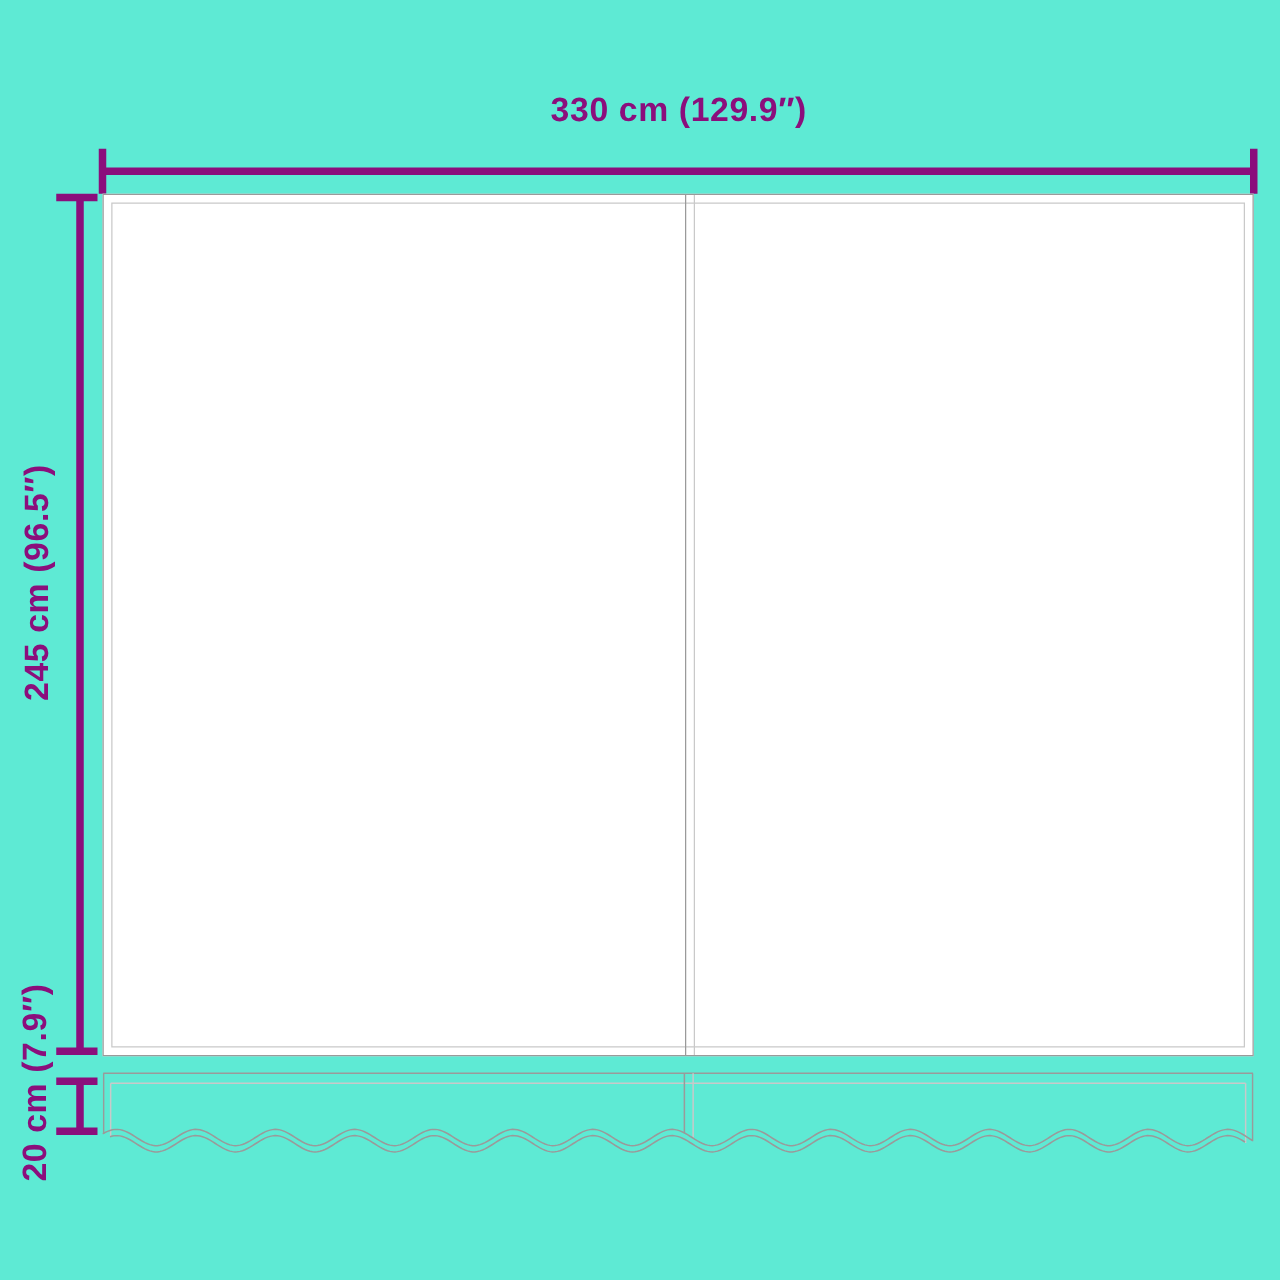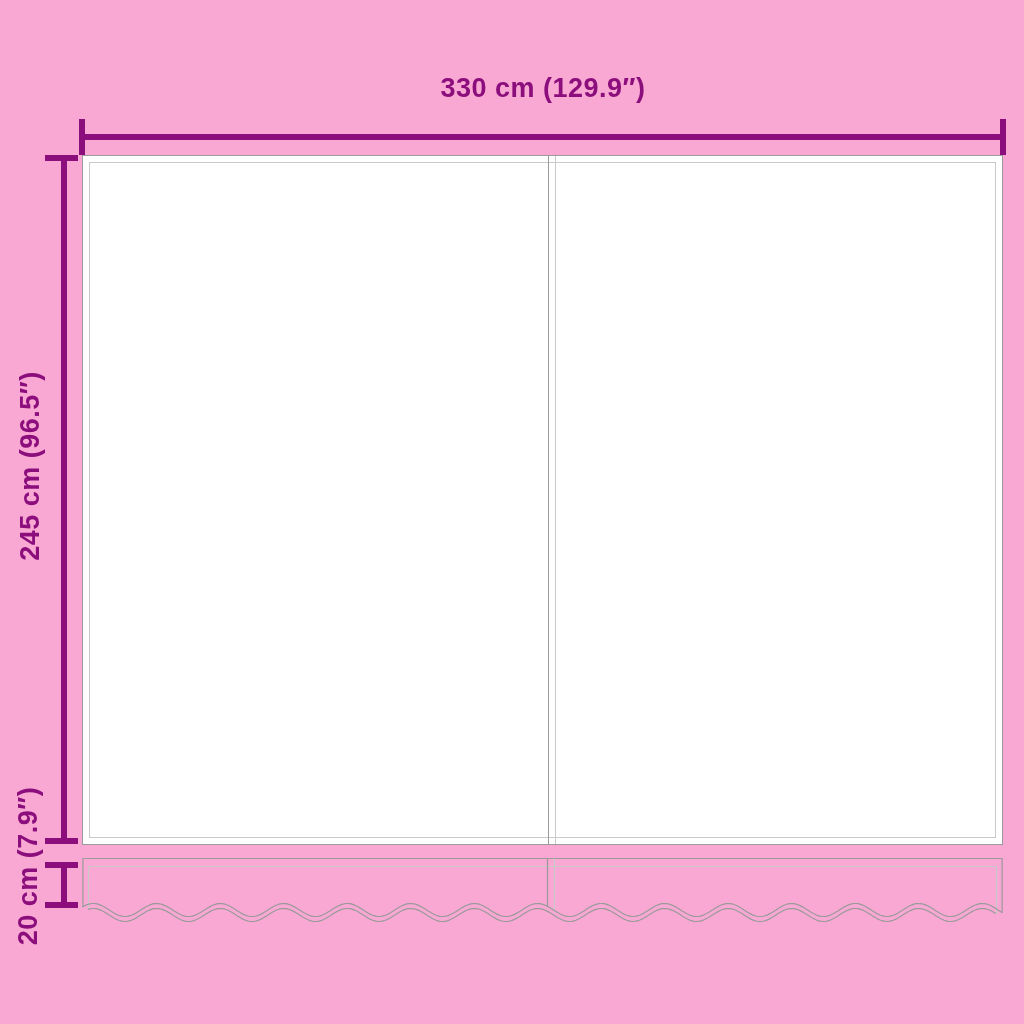--- a/index.html
+++ b/index.html
@@ -4,21 +4,21 @@
 <style>
   :root{
     --dimension:#8B0E7C;
     --outline:#9A9A9A;
     --outline-light:#C9C9C9;
   }
   html,body{margin:0;padding:0;background:#ffffff;}
   .canvas{
     position:relative;
     width:1024px;height:1024px;
-    background:#f9a8d4;
+    background:#5eead4;
     overflow:hidden;
     font-family:"Liberation Sans","DejaVu Sans",sans-serif;
   }
   .dim-label{
     position:absolute;
     color:var(--dimension);
     font-size:27px;
     font-weight:700;
     white-space:nowrap;
     letter-spacing:0.5px;

